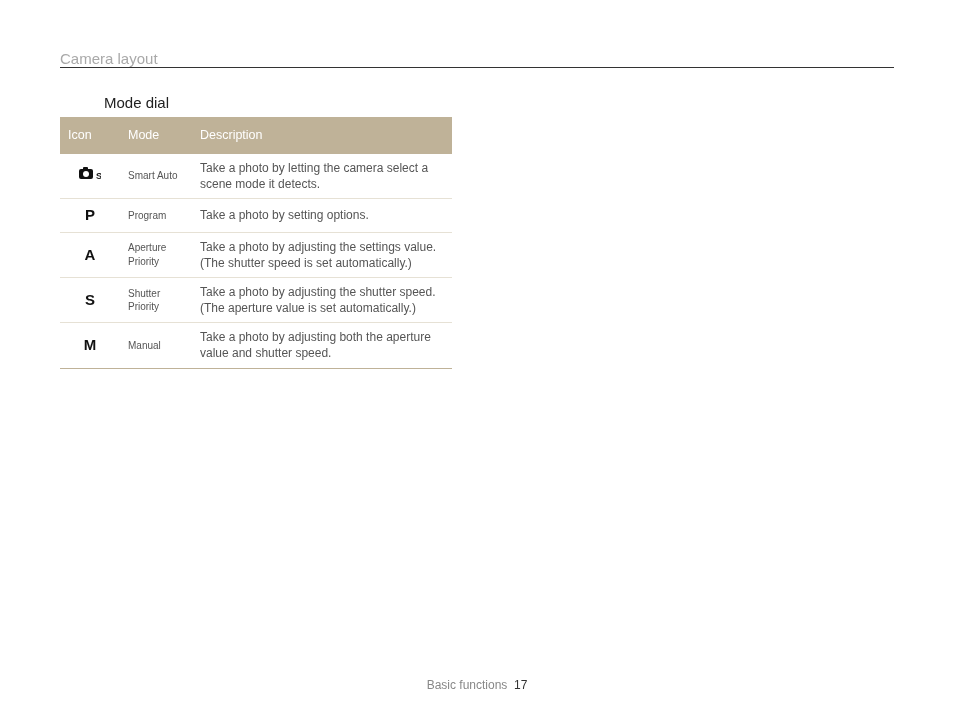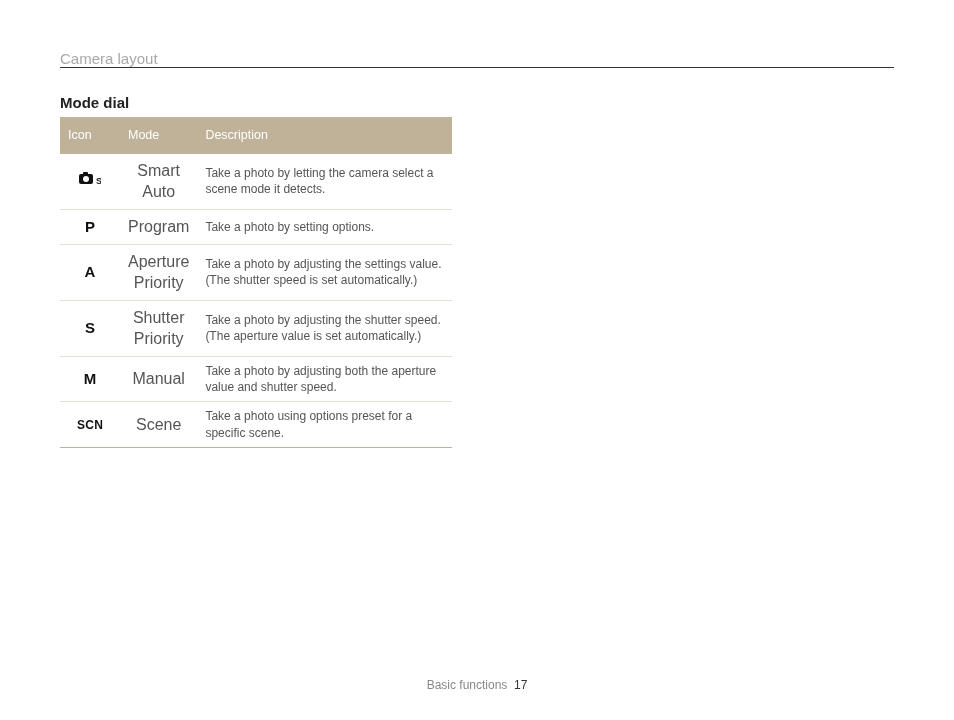--- a/index.html
+++ b/index.html
@@ -21,22 +21,23 @@
     font-size: 15px;
     color: #a9a9a9;
     font-weight: 300;
     padding-bottom: 0;
     border-bottom: 1px solid #333;
     margin-bottom: 26px;
   }
   .section-title {
     font-size: 15px;
     color: #222;
-    font-weight: 700;
+    font-weight: 400;
     margin-bottom: 6px;
+    margin-left: 44px;
   }
   .mode-table {
     width: 392px;
     border-collapse: collapse;
     font-size: 12.5px;
     line-height: 1.35;
   }
   .mode-table thead th {
     background: #bfb298;
     color: #ffffff;
@@ -57,22 +58,21 @@
   .col-icon {
     width: 60px;
     text-align: center;
     font-weight: 700;
     color: #222;
     font-size: 14px;
   }
   .col-mode {
     width: 72px;
     color: #444;
-    font-size: 16px;
-    text-align: center;
+    font-size: 10px;
   }
   .col-desc {
     color: #555;
     font-size: 12px;
     margin-top: 16px;
   }
   .icon-glyph {
     display: inline-block;
     vertical-align: middle;
   }
@@ -156,25 +156,20 @@
         <td class="col-desc">Take a photo by adjusting the shutter speed. (The aperture value is set automatically.)</td>
       </tr>
 
       <tr>
         <td class="col-icon"><span class="icon-letter">M</span></td>
         <td class="col-mode">Manual</td>
         <td class="col-desc">Take a photo by adjusting both the aperture value and shutter speed.</td>
       </tr>
 
 
-      <tr>
-        <td class="col-icon"><span class="icon-text">SCN</span></td>
-        <td class="col-mode">Scene</td>
-        <td class="col-desc">Take a photo using options preset for a specific scene.</td>
-      </tr>
 
 
     </tbody>
   </table>
 
   <div class="footer">
     <span>Basic functions</span>&nbsp;&nbsp;<span class="pg">17</span>
   </div>
 
 </div>

